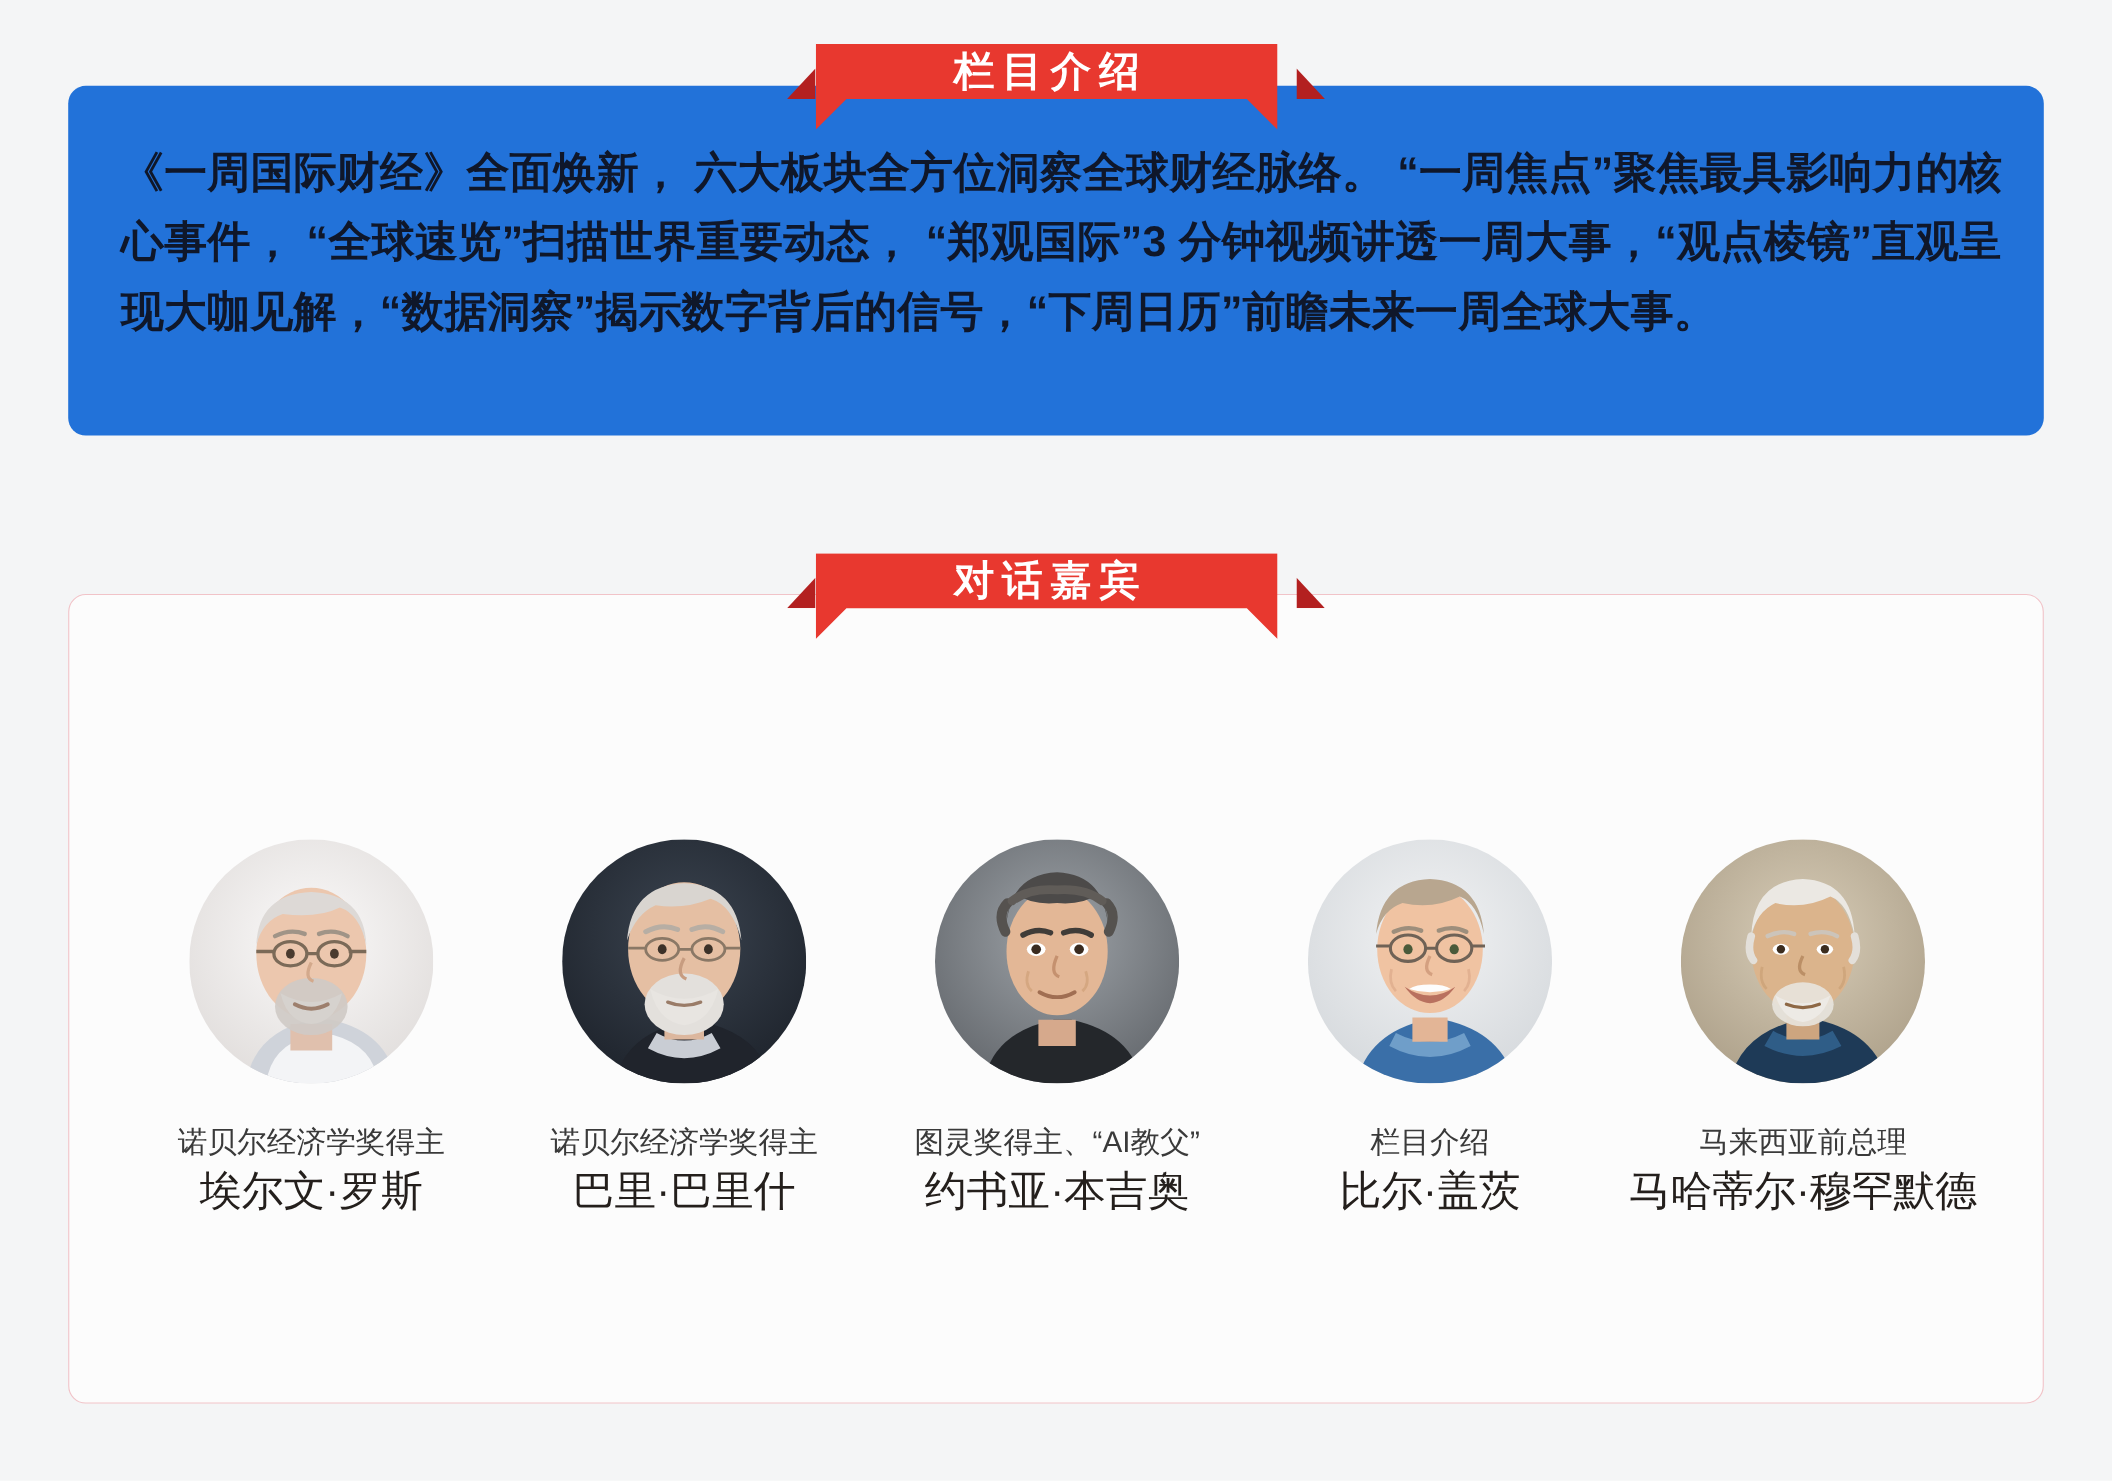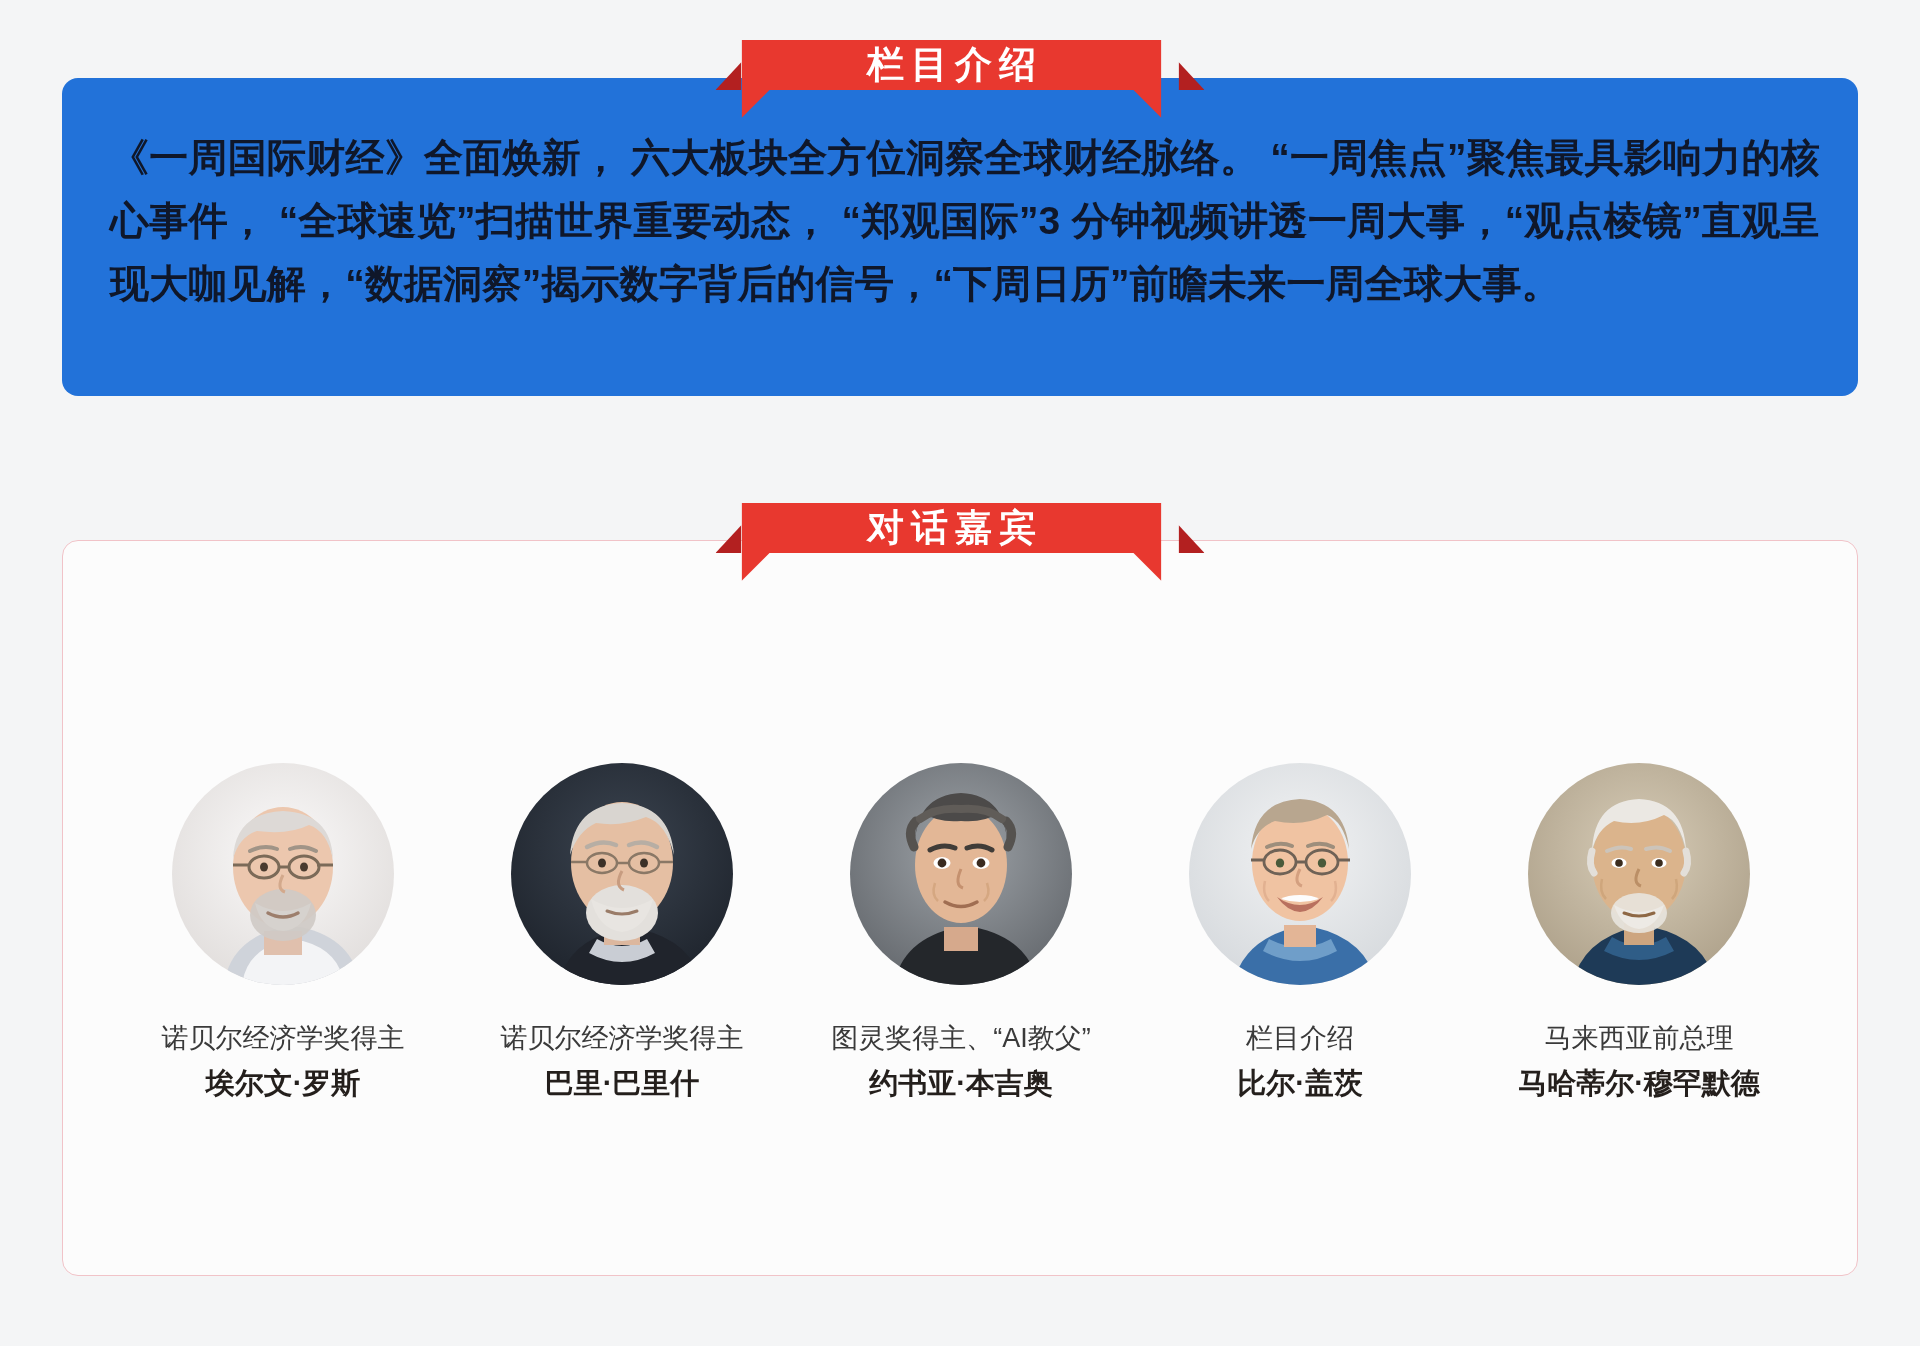--- a/index.html
+++ b/index.html
@@ -128,22 +128,22 @@
   .guest-role {
     margin-top: 34px;
     font-size: 27px;
     color: #3a3a3a;
     line-height: 38px;
     text-align: center;
     white-space: nowrap;
   }
   .guest-name {
     margin-top: 6px;
-    font-size: 29px;
-    font-weight: bold;
+    font-size: 38px;
+    font-weight: normal;
     color: #241f1c;
     line-height: 40px;
     text-align: left;
     white-space: nowrap;
   }
 </style>
 </head>
 <body>
 
 <div id="intro-panel">

